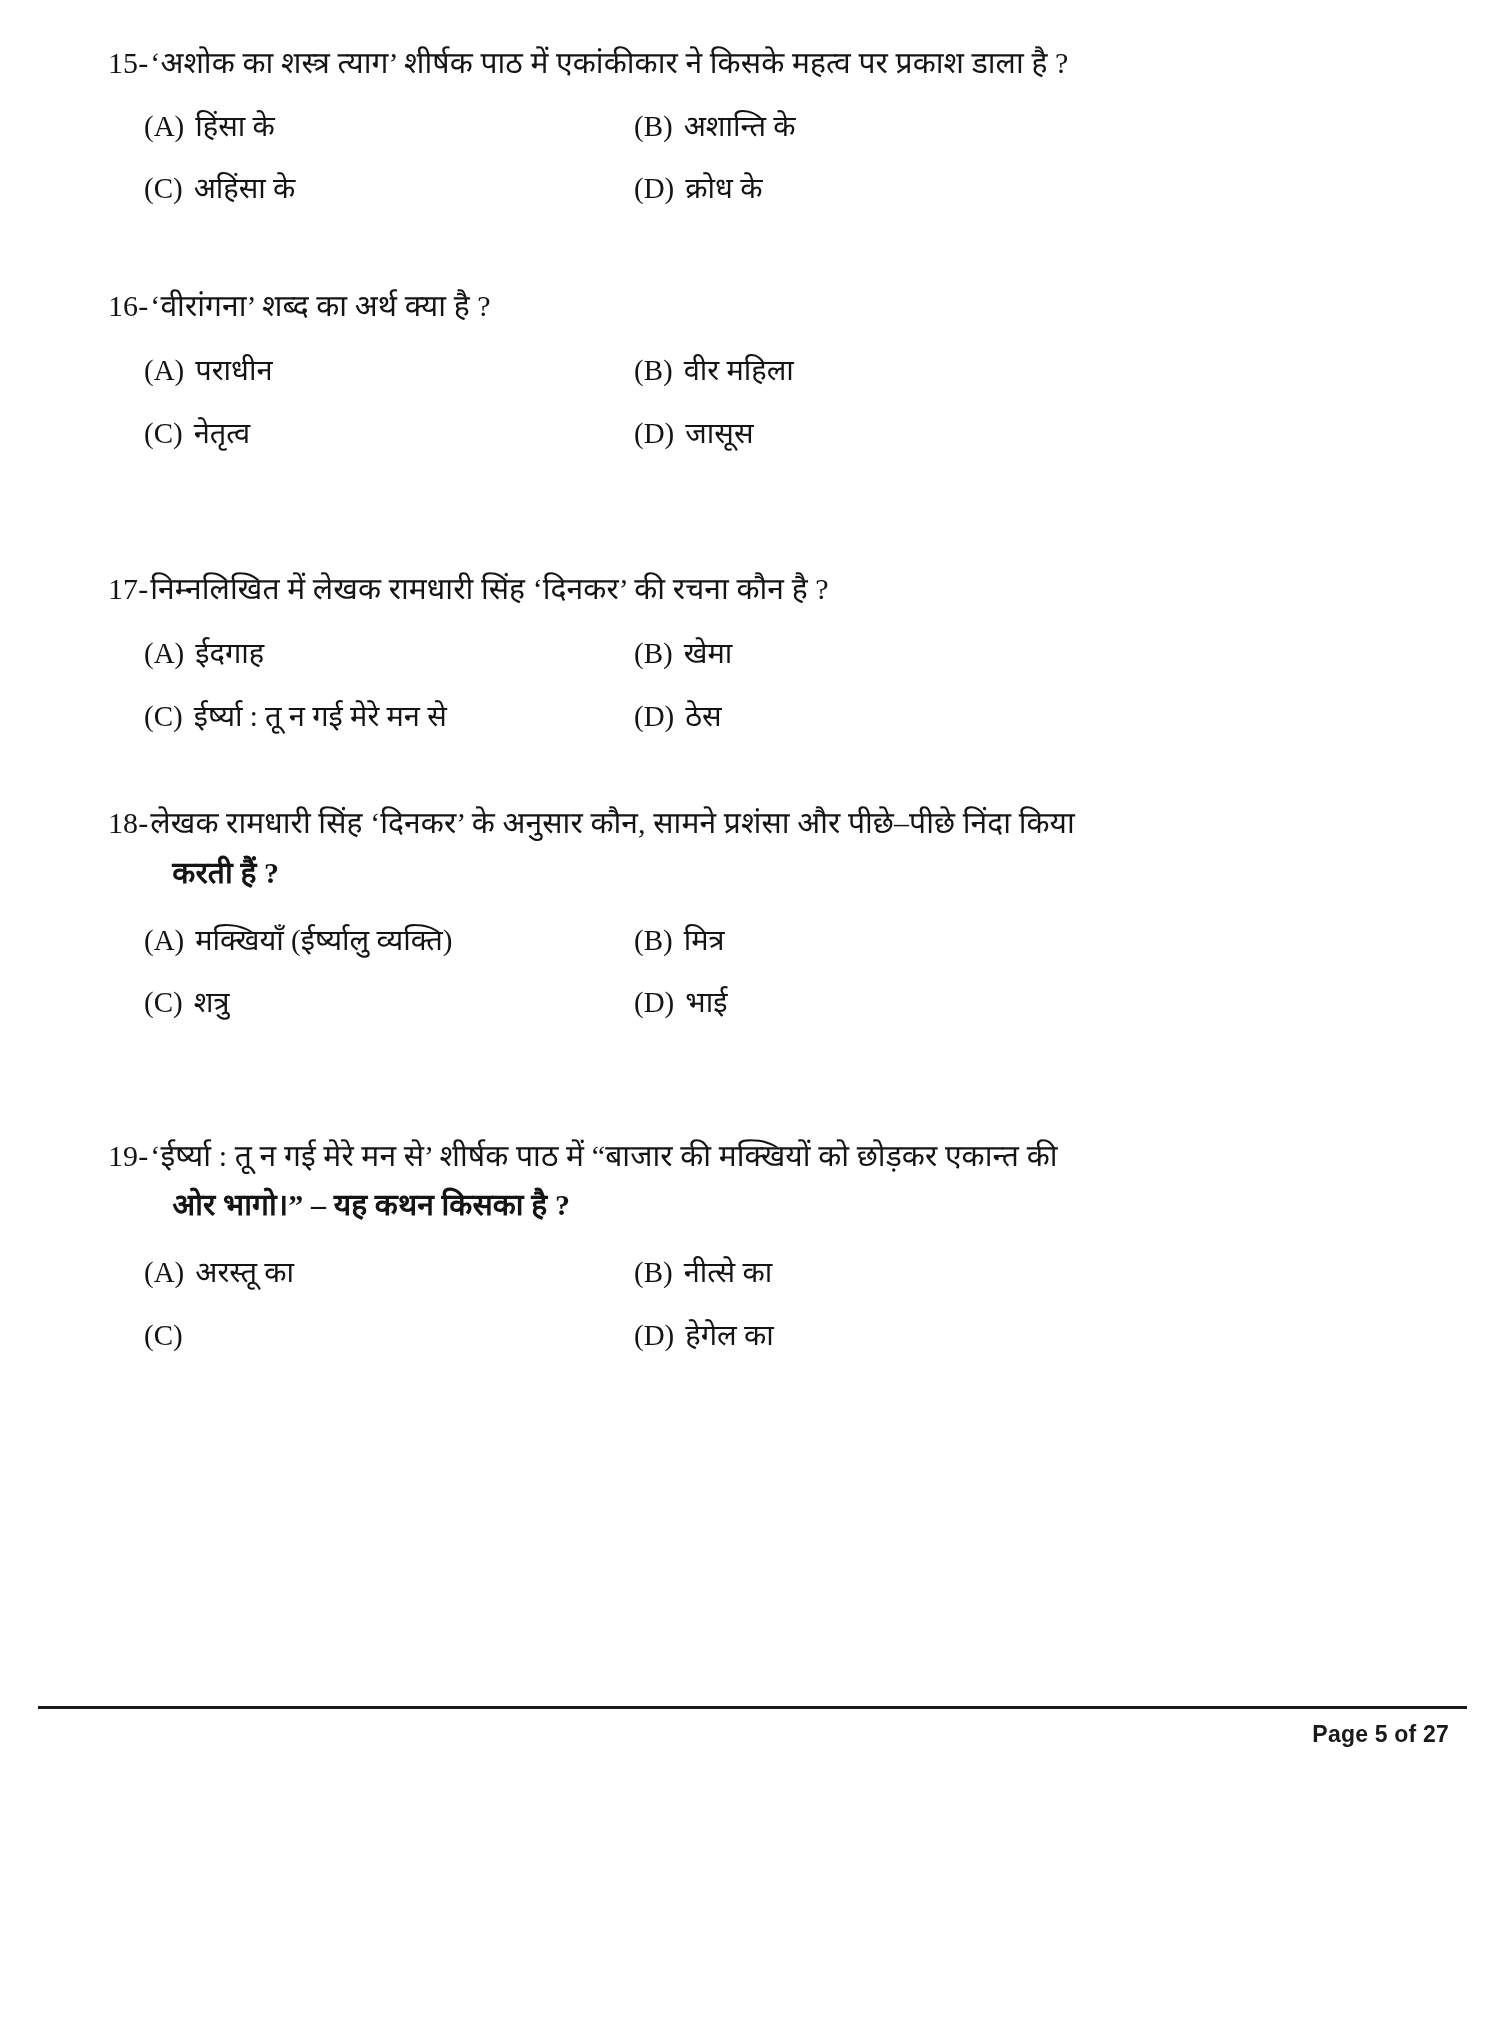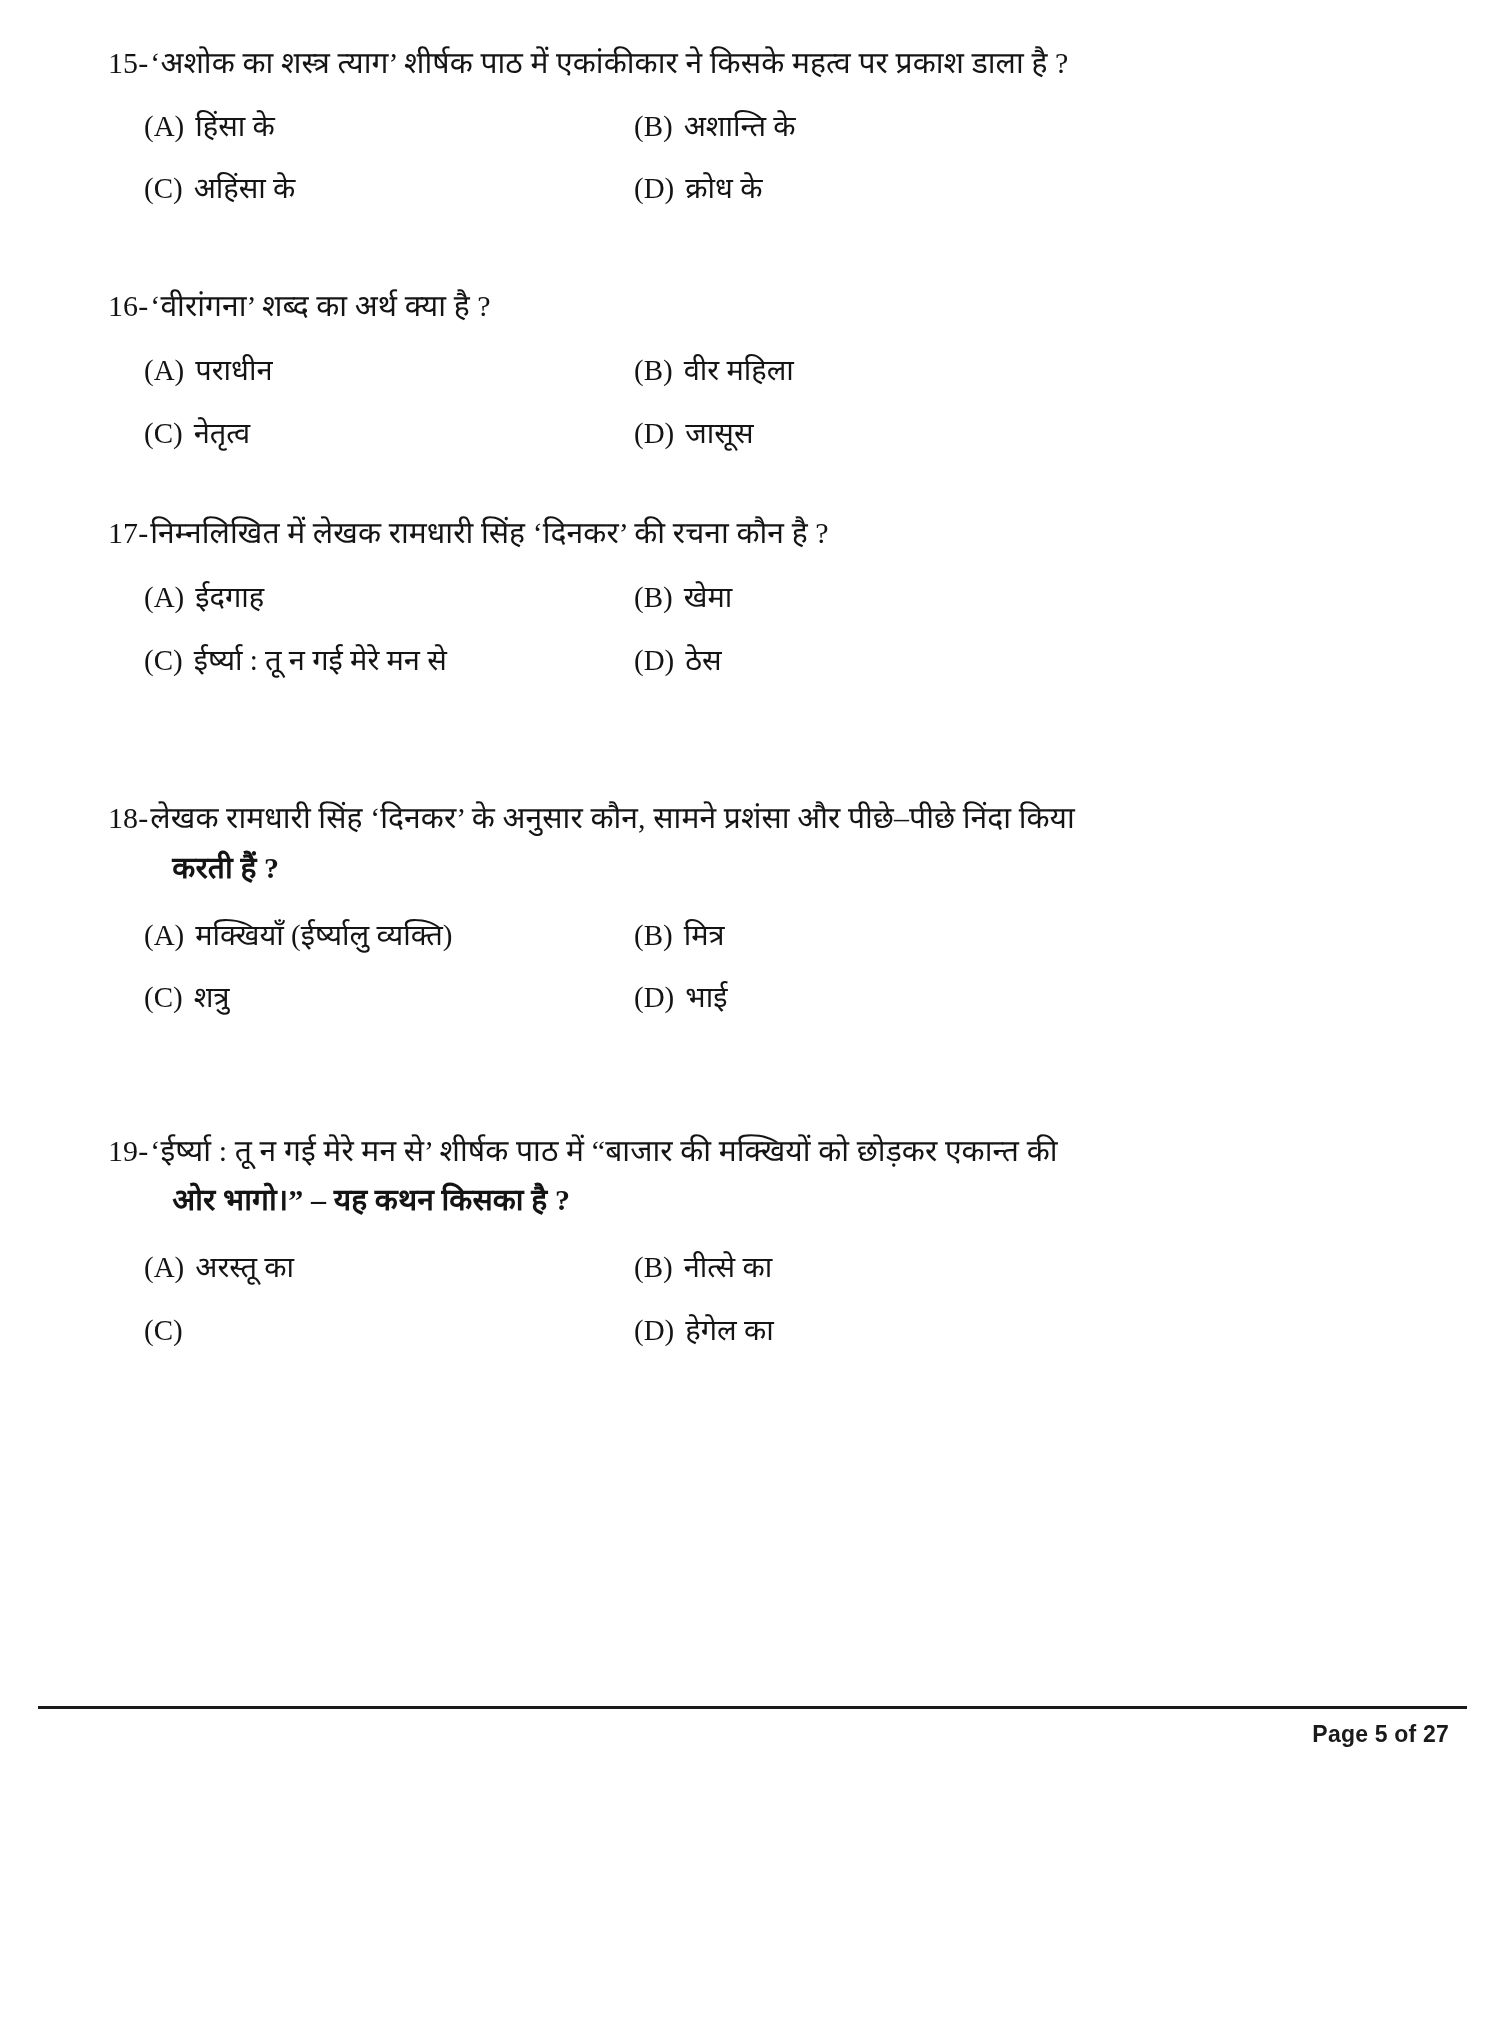--- a/index.html
+++ b/index.html
@@ -82,22 +82,22 @@
     flex: 0 0 auto;
     padding-right: 11px;
     font-family: "Liberation Serif", "DejaVu Serif", serif;
   }
   .opt-val {
     flex: 1 1 auto;
   }
 
   
   .q15 { margin-bottom: 74px; }
-  .q16 { margin-bottom: 56px; }
-  .q17 { margin-bottom: 115px; }
+  .q16 { margin-bottom: 112px; }
+  .q17 { margin-bottom: 64px; }
   .q18 { margin-bottom: 110px; }
   .q19 { margin-bottom: 16px; }
 
   .q15 .options { margin-top: 20px; }
   .q16 .options { margin-top: 22px; }
   .q17 .options { margin-top: 22px; }
   .q18 .options { margin-top: 24px; }
   .q19 .options { margin-top: 24px; }
 
   

